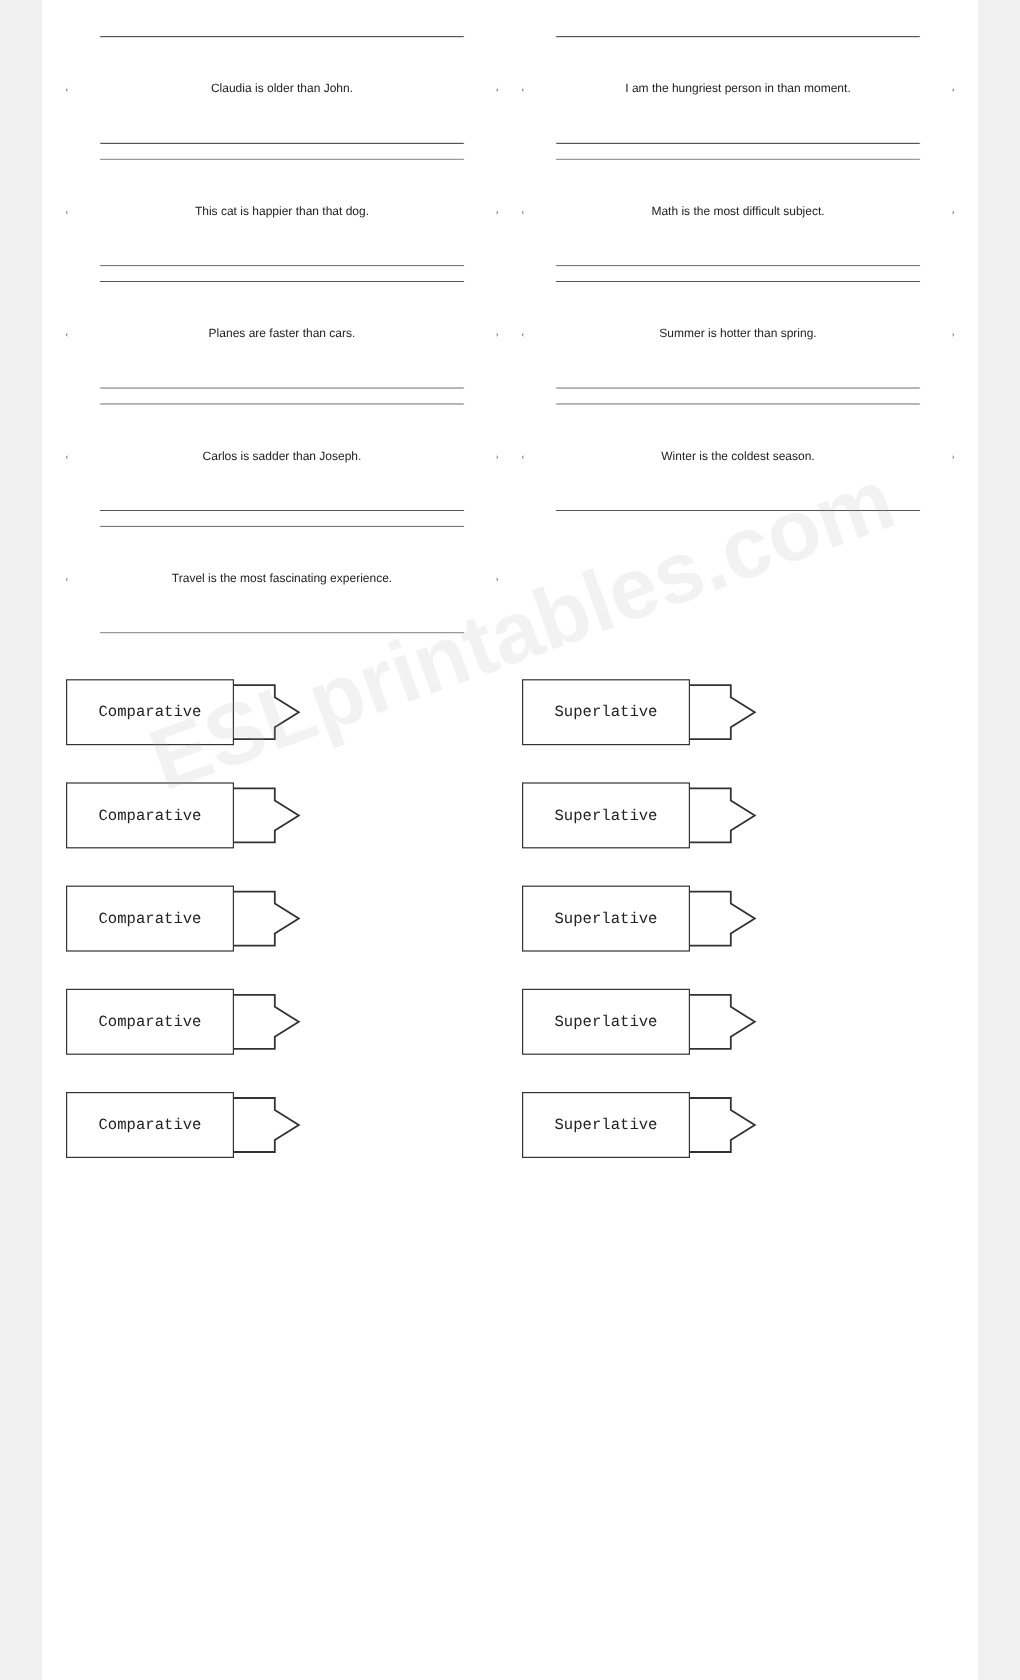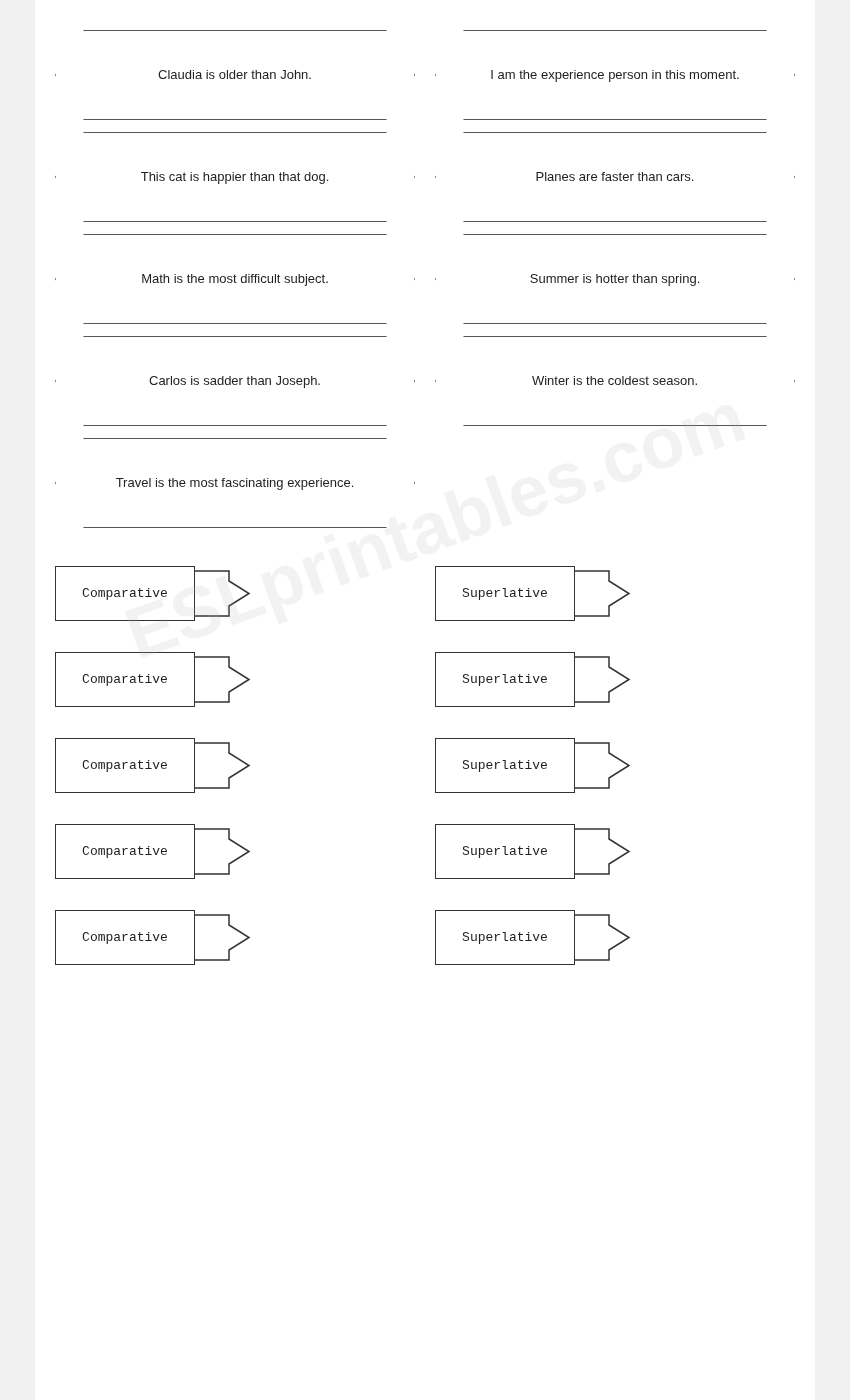--- a/index.html
+++ b/index.html
@@ -53,21 +53,21 @@
     
     .hex-card {
       position: relative;
       display: flex;
       align-items: center;
       justify-content: center;
       width: 100%;
       height: 90px;
       text-align: center;
       padding: 10px 30px;
-      font-size: 13px;
+      font-size: 10px;
       line-height: 1.4;
     }
 
     .hex-card::before {
       content: '';
       position: absolute;
       top: 0; left: 0; right: 0; bottom: 0;
       background: #fff;
       border: 1.5px solid #555;
       clip-path: polygon(8% 0%, 92% 0%, 100% 50%, 92% 100%, 8% 100%, 0% 50%);
@@ -122,33 +122,33 @@
   <div class="watermark">
     ESLprintables.com
   </div>
 
   <div class="cards-grid">
 
     <div class="hex-card">
       <span>Claudia is older than John.</span>
     </div>
     <div class="hex-card">
-      <span>I am the experience person in this moment.</span>
+      <span>I am the hungriest person in than moment.</span>
     </div>
 
     <div class="hex-card">
       <span>This cat is happier than that dog.</span>
     </div>
 
     <div class="hex-card">
+      <span>Math is the most difficult subject.</span>
+    </div>
+    <div class="hex-card">
       <span>Planes are faster than cars.</span>
     </div>
-    <div class="hex-card">
-      <span>Math is the most difficult subject.</span>
-    </div>
 
     <div class="hex-card">
       <span>Summer is hotter than spring.</span>
     </div>
     <div class="hex-card">
       <span>Carlos is sadder than Joseph.</span>
     </div>
 
     <div class="hex-card">
       <span>Winter is the coldest season.</span>

